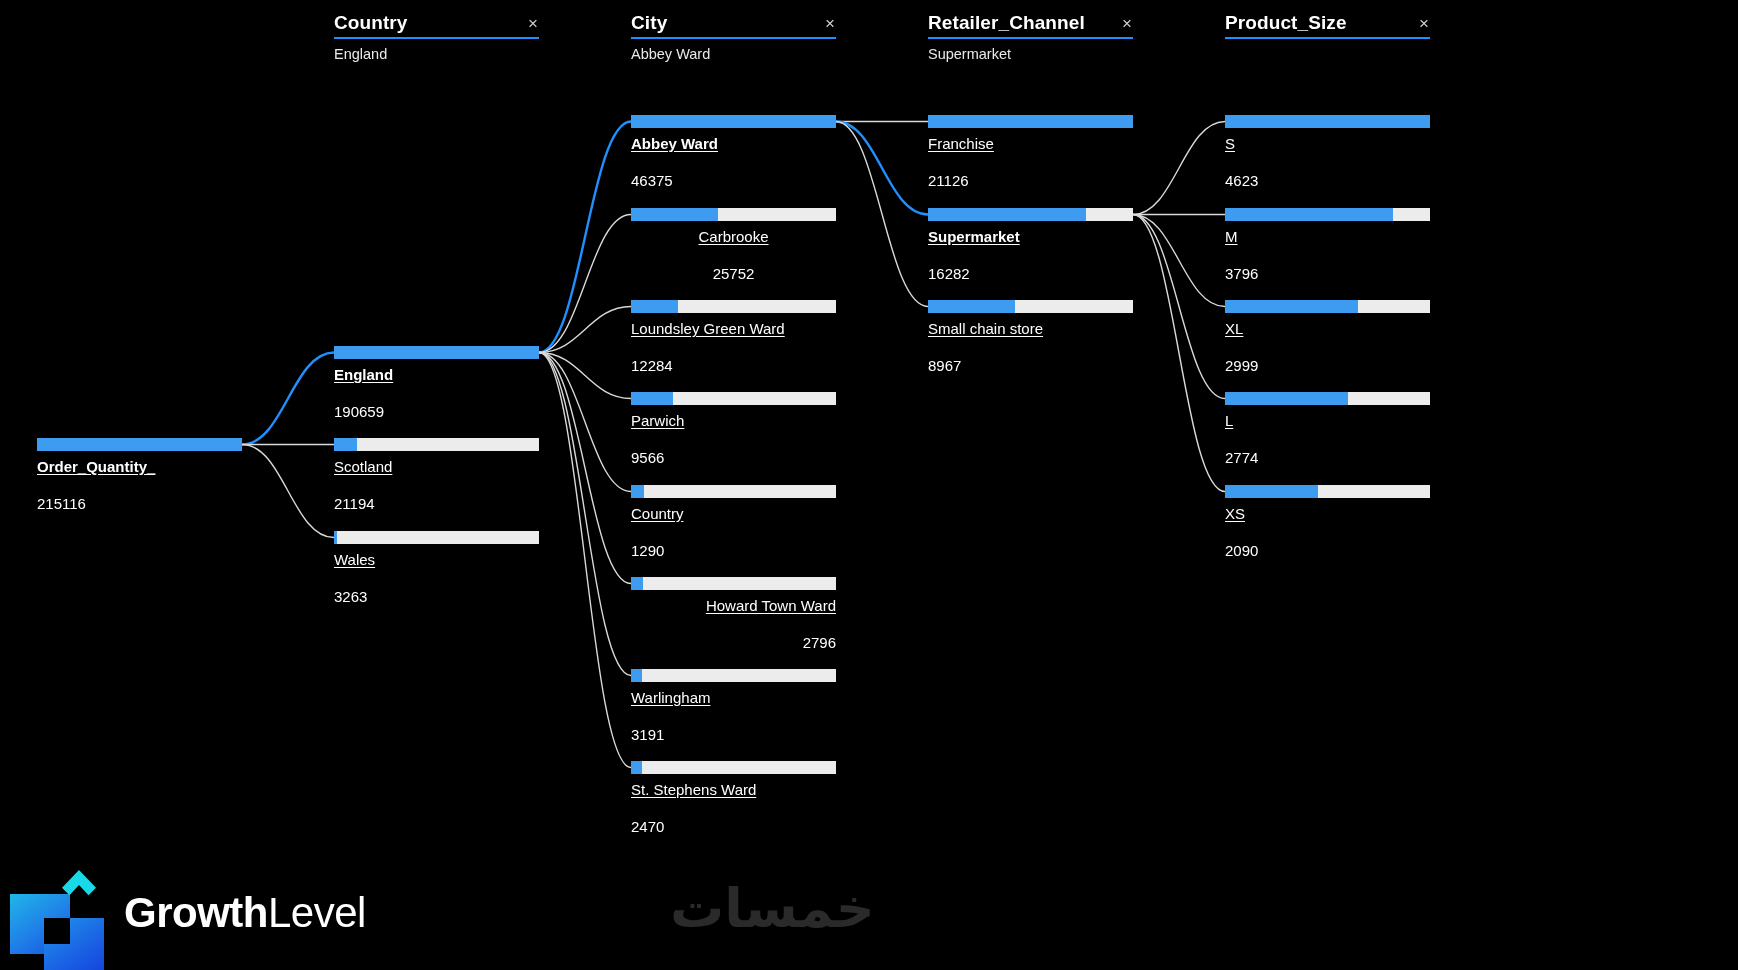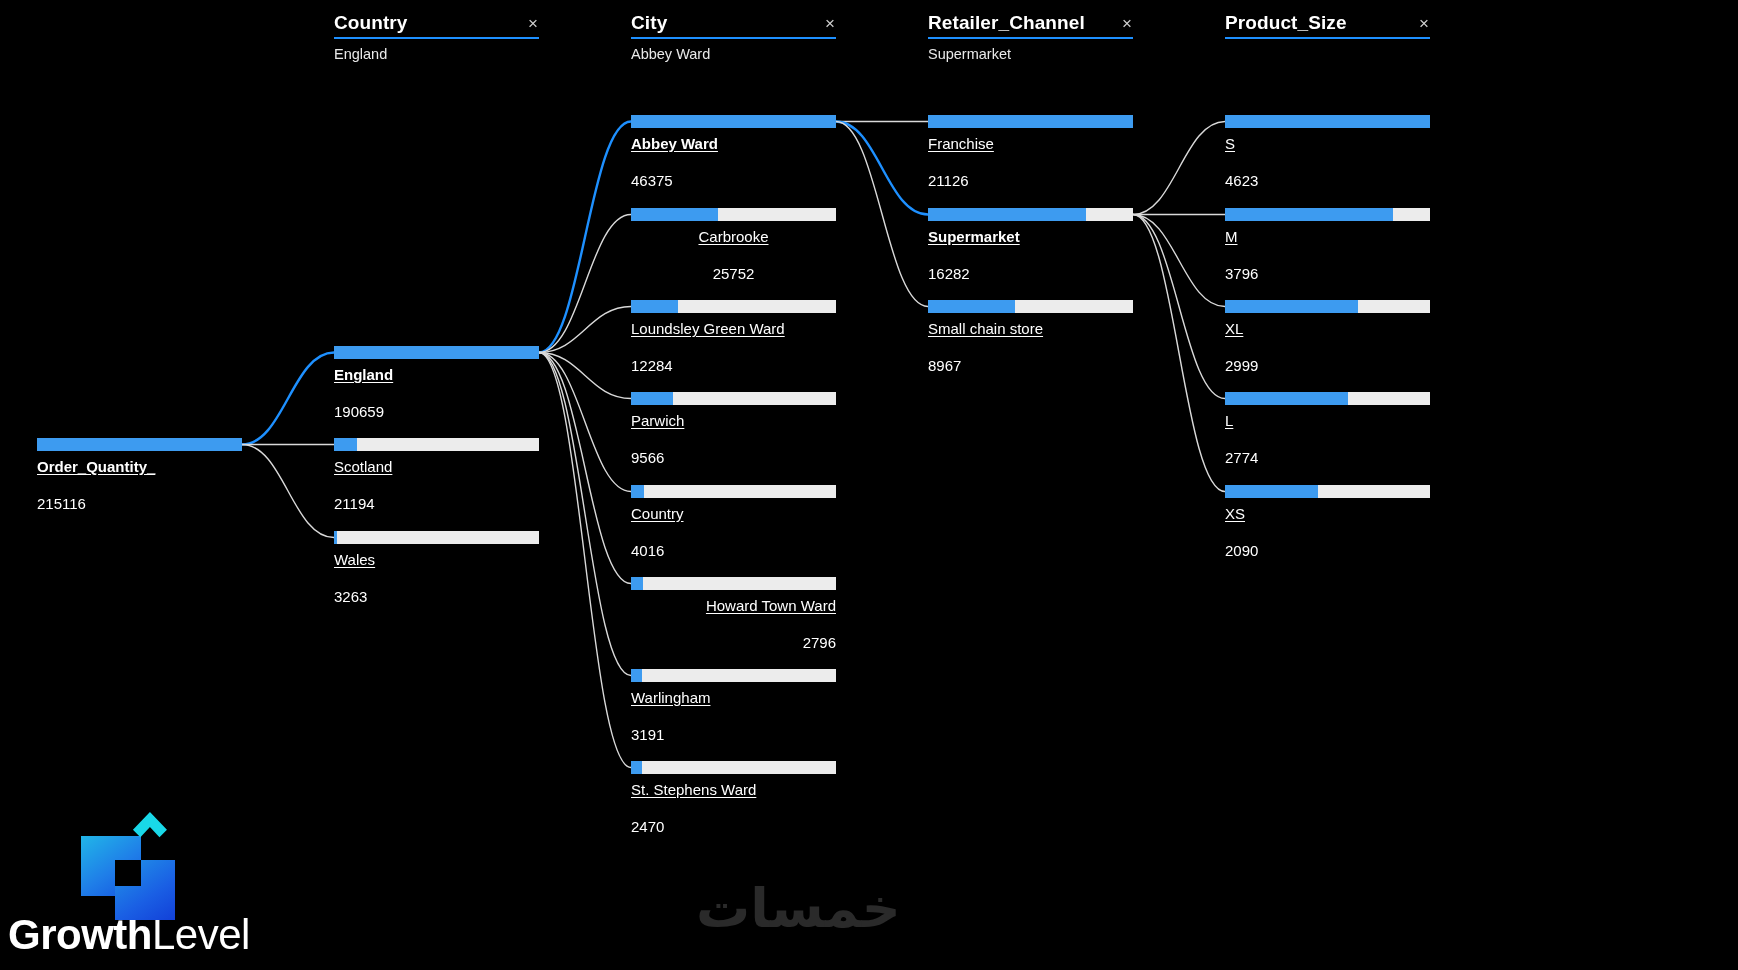--- a/index.html
+++ b/index.html
@@ -49,21 +49,21 @@
     margin-top:18px;font-size:15px;line-height:19px;color:#ffffff;font-weight:400;
     white-space:nowrap;
   }
 
   
   #links{position:absolute;left:0;top:0;width:1738px;height:970px;pointer-events:none;}
   #links path{fill:none;stroke:#d9d9d9;stroke-width:1.4;}
   #links path.hl{stroke:#1e90ff;stroke-width:2.4;}
 
   
-  #logo{position:absolute;left:8px;bottom:14px;display:flex;align-items:center;gap:16px;flex-direction:column;}
+  #logo{position:absolute;left:8px;bottom:14px;display:flex;align-items:center;gap:16px;}
   #logo .mark{position:relative;width:100px;height:86px;flex:0 0 auto;}
   #logo .mark .sq-outer{
     position:absolute;left:2px;top:24px;width:60px;height:60px;
     background:linear-gradient(145deg,#21b6e8 0%,#1f7ee8 55%,#1452e0 100%);
   }
   #logo .mark .sq-inner{
     position:absolute;left:36px;top:48px;width:60px;height:60px;
     background:linear-gradient(145deg,#2196e8 0%,#1a5fe4 60%,#1240d8 100%);
   }
   #logo .mark .sq-hole{
@@ -73,21 +73,21 @@
     position:absolute;left:54px;top:0px;width:34px;height:34px;
     background:#19d8e8;
     clip-path:polygon(50% 0%,100% 52%,78% 74%,50% 44%,22% 74%,0% 52%);
   }
   #logo .wordmark{font-size:42px;line-height:1;white-space:nowrap;}
   #logo .wordmark .w1{font-weight:700;color:#ffffff;letter-spacing:-.5px;}
   #logo .wordmark .w2{font-weight:400;color:#ffffff;letter-spacing:-.5px;}
 
   
   #watermark{
-    position:absolute;left:696px;top:882px;
+    position:absolute;left:670px;top:882px;
     font-size:54px;line-height:1;color:#2a2a2a;font-weight:700;
     direction:rtl;user-select:none;
     font-family:"DejaVu Sans",sans-serif;
   }
 </style>
 </head>
 <body>
 
 <div id="canvas">
 
@@ -199,21 +199,21 @@
           <div class="fill" style="width: 20.6%;"></div>
         </div>
         <div><span class="label">Parwich</span></div>
         <div class="value">9566</div>
       </div>
       <div class="node" style="left: 631px; top: 485px;">
         <div class="bar">
           <div class="fill" style="width: 6.5%;"></div>
         </div>
         <div><span class="label">Country</span></div>
-        <div class="value">4016</div>
+        <div class="value">1290</div>
       </div>
       <div class="node" style="left: 631px; top: 577px; text-align: right;">
         <div class="bar">
           <div class="fill" style="width: 6%;"></div>
         </div>
         <div><span class="label">Howard Town Ward</span></div>
         <div class="value">2796</div>
       </div>
       <div class="node" style="left: 631px; top: 669px;">
         <div class="bar">

